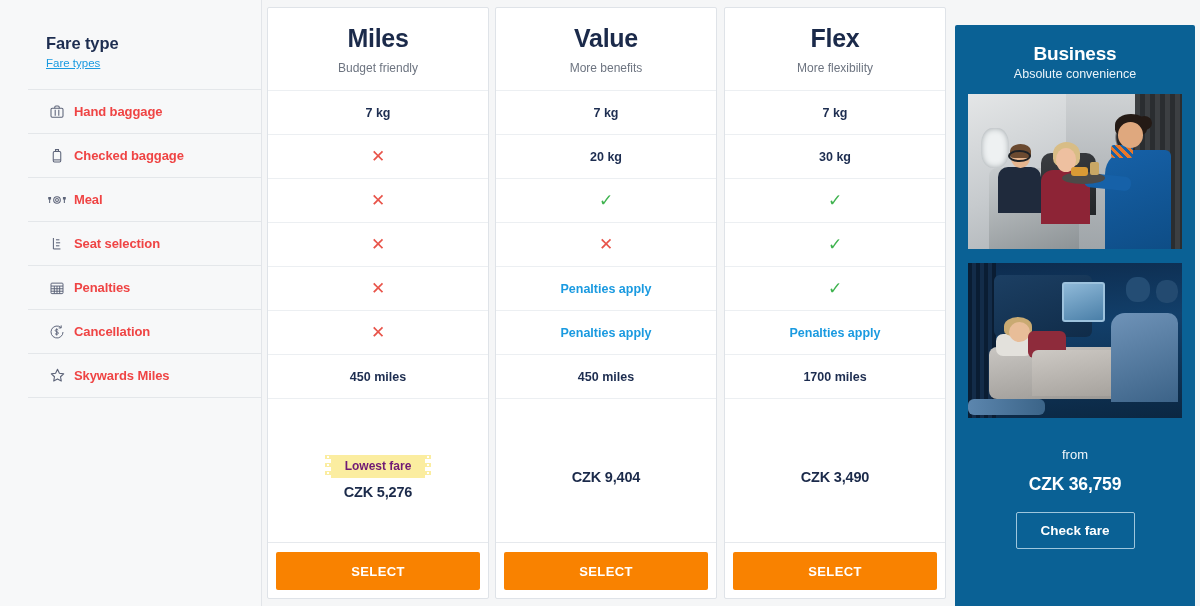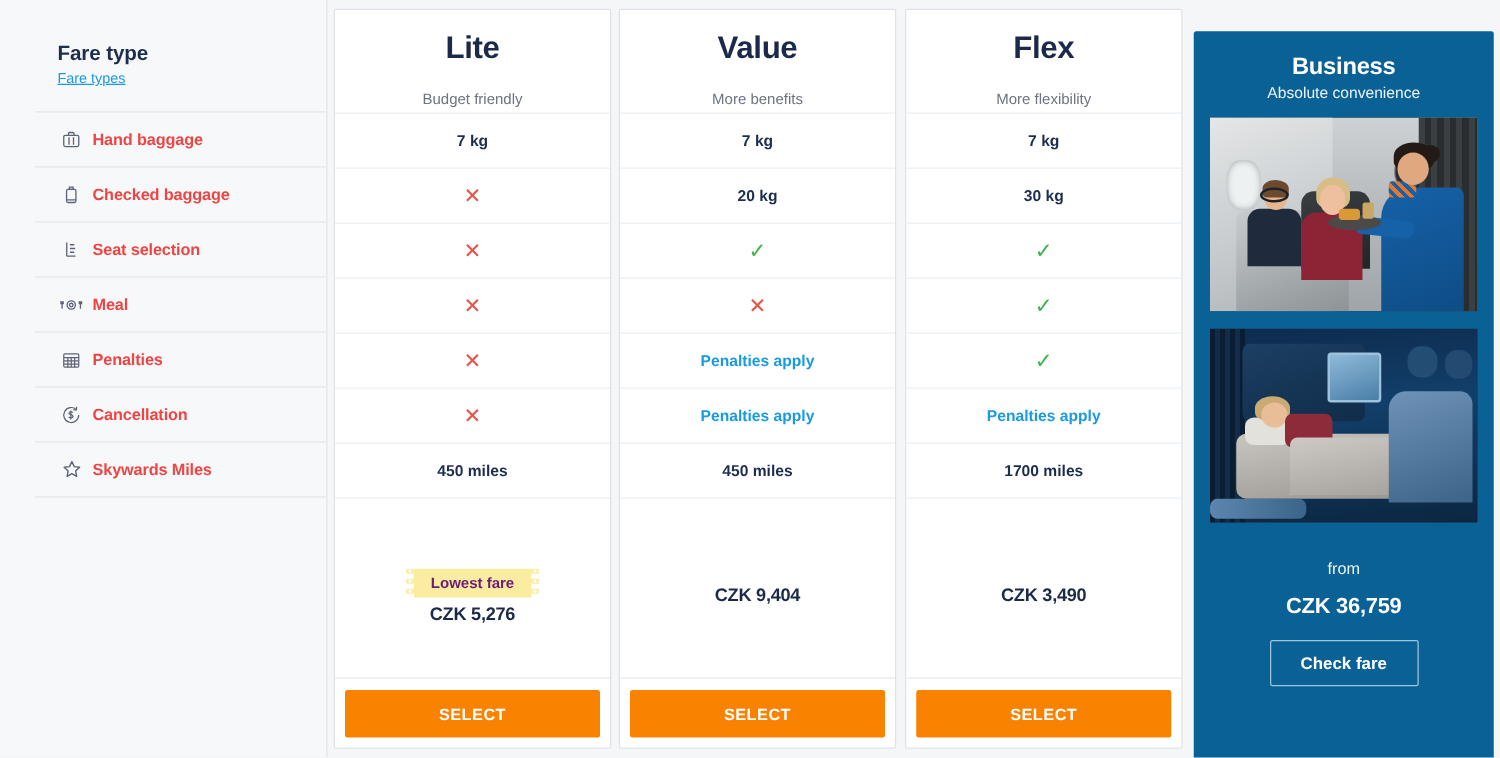--- a/index.html
+++ b/index.html
@@ -96,21 +96,21 @@
   .fare-name {
     font-size: 25px;
     font-weight: bold;
     color: #1b2a4a;
     letter-spacing: -.3px;
     line-height: 31px;
   }
   .fare-tagline {
     font-size: 12px;
     color: #6d7480;
-    margin-top: 18px;
+    margin-top: 7px;
   }
   .fare-cell {
     height: 44px;
     border-top: 1px solid #eceff2;
     display: flex;
     align-items: center;
     justify-content: center;
     font-size: 12.5px;
     font-weight: bold;
     color: #1d2d50;
@@ -358,43 +358,43 @@
             <svg width="18" height="18" viewBox="0 0 24 24" fill="none" stroke="currentColor" stroke-width="1.4">
               <rect x="7" y="6" width="10" height="14" rx="1.6"></rect>
               <path d="M10 3.5h4v2.5h-4z"></path>
               <path d="M7 17.2h10"></path>
             </svg>
           </span>
           <span class="feature-label">Checked baggage</span>
         </div>
         <div class="feature-row">
           <span class="feature-icon">
+            <svg width="20" height="18" viewBox="0 0 26 24" fill="none" stroke="currentColor" stroke-width="1.4">
+              <circle cx="13" cy="12" r="4.4"></circle>
+              <circle cx="13" cy="12" r="1.9"></circle>
+              <path d="M3.2 8v8M2 8v3.2M4.4 8v3.2"></path>
+              <path d="M22.8 8v8M24 8v3.2M21.6 8v3.2"></path>
+            </svg>
+          </span>
+          <span class="feature-label">Meal</span>
+        </div>
+        <div class="feature-row">
+          <span class="feature-icon">
             <svg width="18" height="18" viewBox="0 0 24 24" fill="none" stroke="currentColor" stroke-width="1.4">
               <path d="M7.2 4v14.6"></path>
               <path d="M10.6 6.4h4.6"></path>
               <path d="M10.6 10.4h5.6"></path>
               <path d="M10.6 14.4h4.6"></path>
               <path d="M7.2 18.6h9.4"></path>
             </svg>
           </span>
           <span class="feature-label">Seat selection</span>
         </div>
         <div class="feature-row">
           <span class="feature-icon">
-            <svg width="20" height="18" viewBox="0 0 26 24" fill="none" stroke="currentColor" stroke-width="1.4">
-              <circle cx="13" cy="12" r="4.4"></circle>
-              <circle cx="13" cy="12" r="1.9"></circle>
-              <path d="M3.2 8v8M2 8v3.2M4.4 8v3.2"></path>
-              <path d="M22.8 8v8M24 8v3.2M21.6 8v3.2"></path>
-            </svg>
-          </span>
-          <span class="feature-label">Meal</span>
-        </div>
-        <div class="feature-row">
-          <span class="feature-icon">
             <svg width="18" height="18" viewBox="0 0 24 24" fill="none" stroke="currentColor" stroke-width="1.3">
               <rect x="4" y="5.5" width="16" height="14" rx="1.2"></rect>
               <path d="M4 9.4h16"></path>
               <path d="M8.4 9.4v10M12 9.4v10M15.6 9.4v10"></path>
               <path d="M4 13h16M4 16.3h16"></path>
             </svg>
           </span>
           <span class="feature-label">Penalties</span>
         </div>
         <div class="feature-row">
@@ -415,21 +415,21 @@
             </svg>
           </span>
           <span class="feature-label">Skywards Miles</span>
         </div>
       </div>
   </div>
 
   <div class="cards" id="cards">
       <div class="fare-card c0">
         <div class="fare-head">
-          <div class="fare-name">Lite</div>
+          <div class="fare-name">Miles</div>
           <div class="fare-tagline">Budget friendly</div>
         </div>
         <div class="fare-cell">
           <span>7 kg</span>
         </div>
         <div class="fare-cell">
           <span class="cross">✕</span>
         </div>
         <div class="fare-cell">
           <span class="cross">✕</span>

